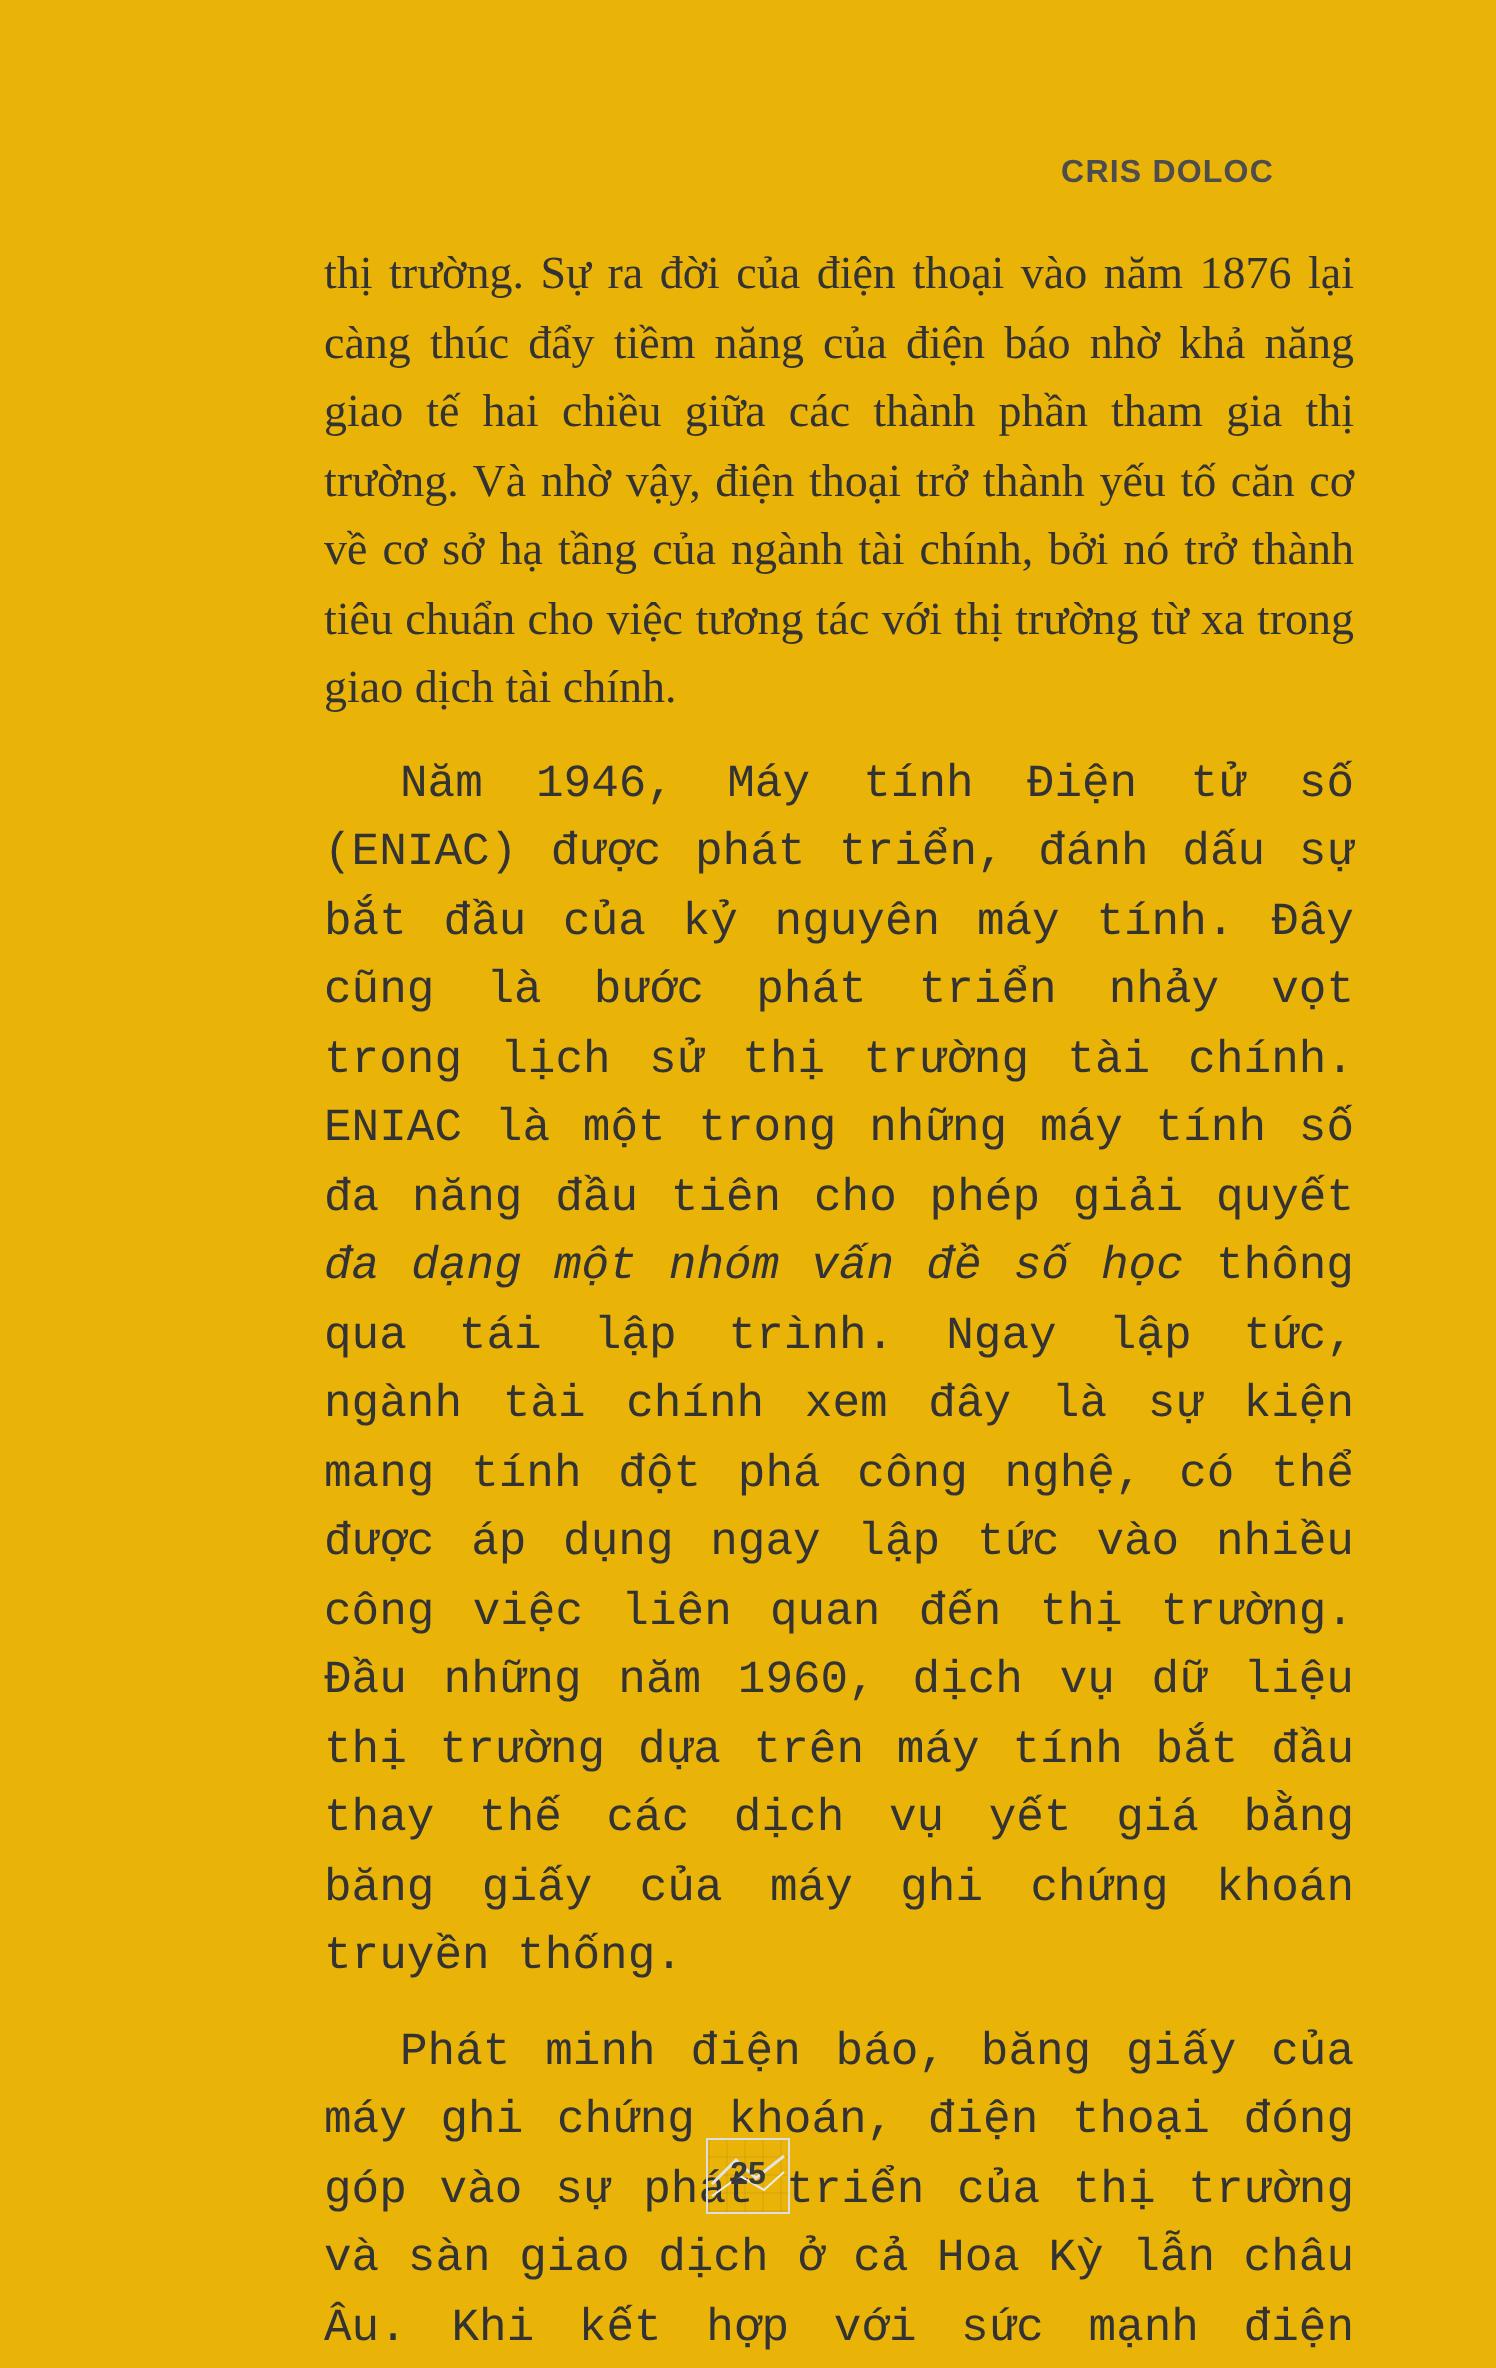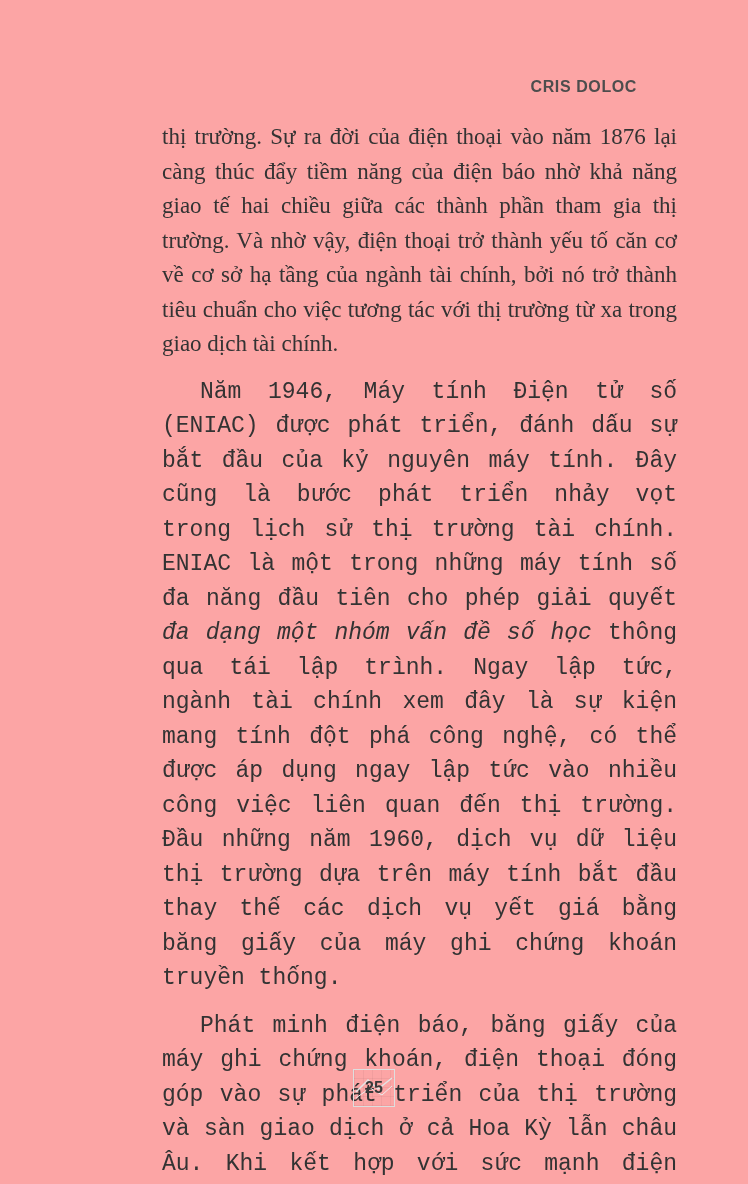--- a/index.html
+++ b/index.html
@@ -5,21 +5,21 @@
 <style>
   html, body {
     margin: 0;
     padding: 0;
     background: #ffffff;
   }
   .book-page {
     position: relative;
     width: 748px;
     height: 1184px;
-    background: #fca5a5;
+    background: #eab308;
     overflow: hidden;
   }
   .running-header {
     position: absolute;
     top: 78px;
     left: 122px;
     width: 515px;
     text-align: right;
     font-family: "Liberation Sans", sans-serif;
     font-weight: 700;

